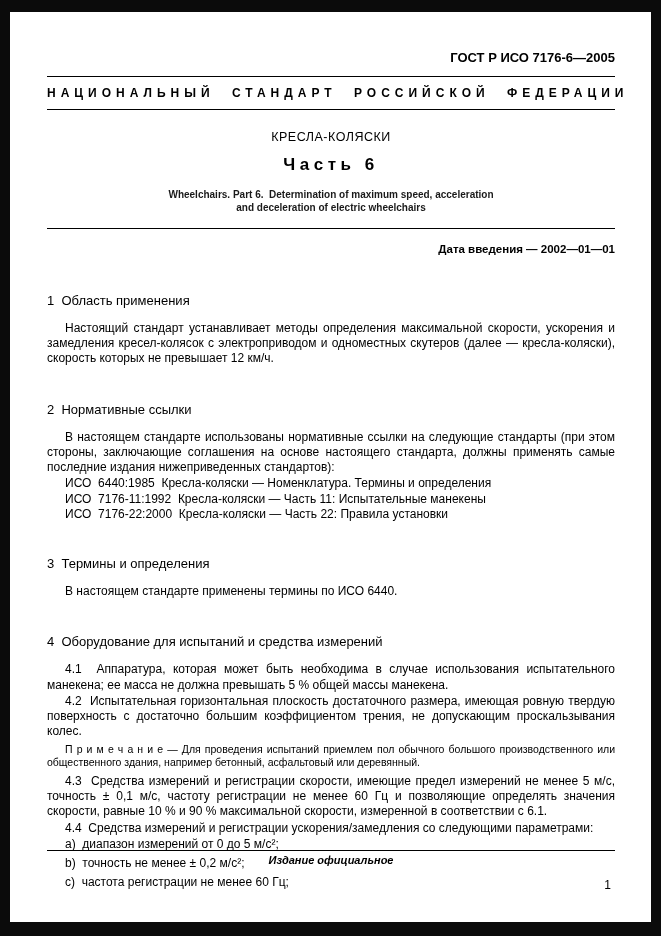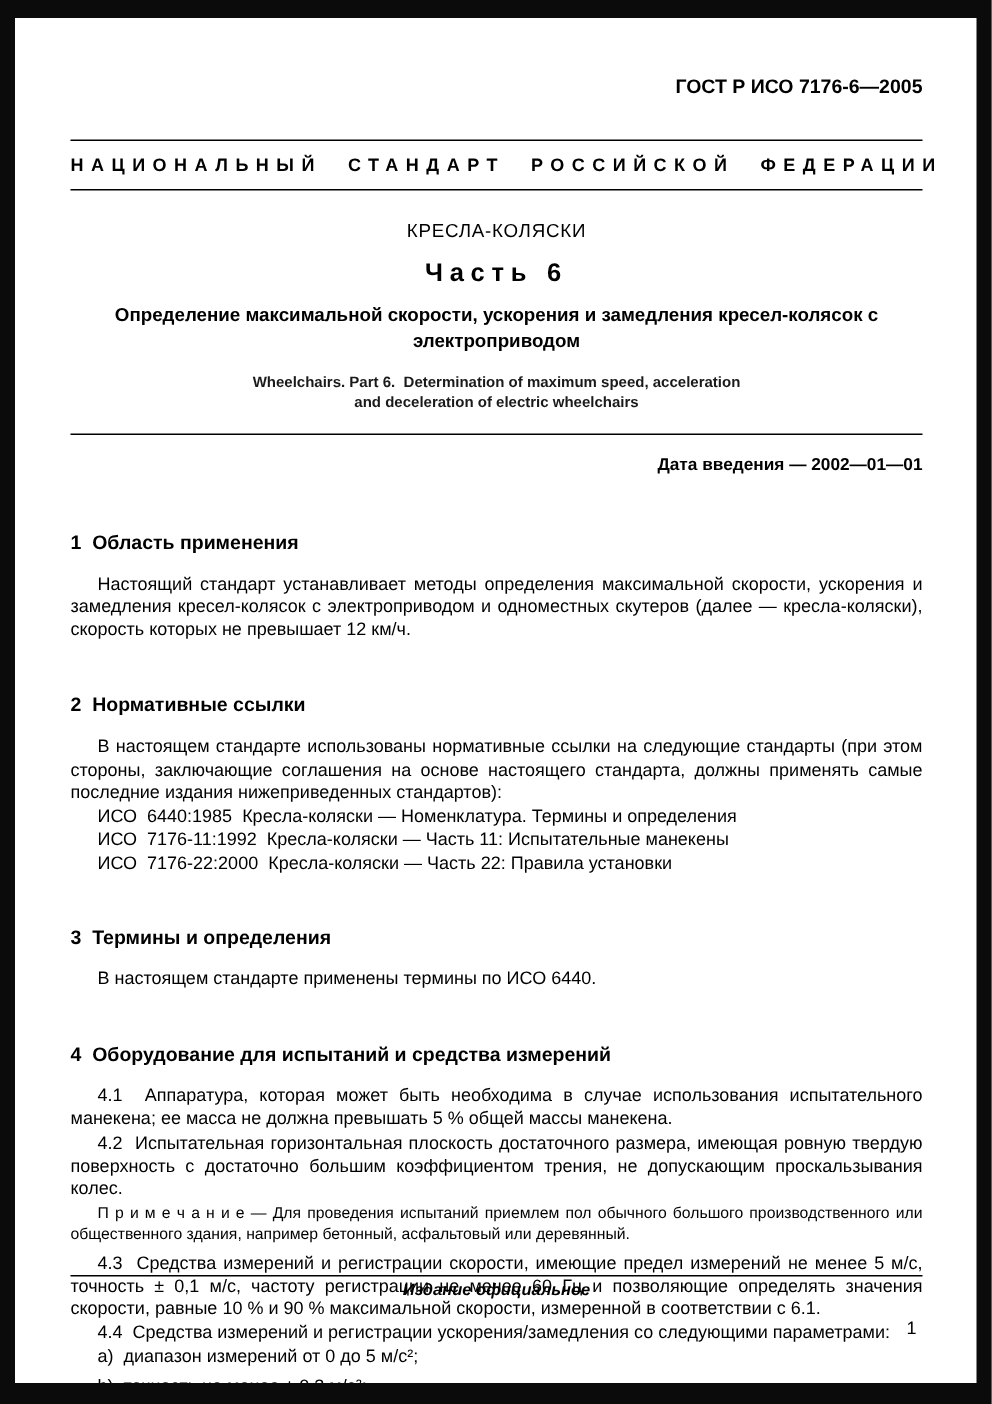--- a/index.html
+++ b/index.html
@@ -22,21 +22,21 @@
     height: 100%;
     box-sizing: border-box;
     padding: 38px 36px 0 37px;
     color: #000;
     overflow: hidden;
   }
   .doc-number {
     text-align: right;
     font-weight: bold;
     font-size: 13px;
-    margin-bottom: 28px;
+    margin-bottom: 11px;
   }
   .rule {
     border: 0;
     border-top: 1.5px solid #000;
     margin: 0;
   }
   .rule.thin { border-top-width: 1px; }
   .federation-line {
     font-weight: bold;
     font-size: 12px;
@@ -79,21 +79,21 @@
   }
   .title-divider { margin-top: 14px; }
   .effective-date {
     text-align: right;
     font-weight: bold;
     font-size: 11.5px;
     margin-top: 14px;
   }
   .section-heading {
     font-size: 13px;
-    font-weight: bold;
+    font-weight: normal;
     margin: 0;
     padding: 34px 0 13px 0;
   }
   .section-heading.first { padding-top: 38px; }
   .body-p {
     font-size: 12px;
     line-height: 1.27;
     text-align: justify;
     text-indent: 18px;
     margin: 0 0 1px 0;
@@ -147,21 +147,20 @@
 <div class="scan-frame">
   <div class="page">
 
     <div class="doc-number">ГОСТ Р ИСО 7176-6—2005</div>
     <hr class="rule">
     <div class="federation-line">НАЦИОНАЛЬНЫЙ СТАНДАРТ РОССИЙСКОЙ ФЕДЕРАЦИИ</div>
     <hr class="rule">
 
     <div class="subject">КРЕСЛА-КОЛЯСКИ</div>
     <div class="part">Часть 6</div>
-    <div class="title-ru">Определение максимальной скорости, ускорения и замедления кресел-колясок с электроприводом</div>
     <div class="title-en">Wheelchairs. Part 6.&nbsp; Determination of maximum speed, acceleration and deceleration of electric wheelchairs</div>
     <hr class="rule thin title-divider">
     <div class="effective-date">Дата введения — 2002—01—01</div>
 
     <h2 class="section-heading first">1&nbsp; Область применения</h2>
     <p class="body-p">Настоящий стандарт устанавливает методы определения максимальной скорости, ускорения и замедления кресел-колясок с электроприводом и одноместных скутеров (далее — кресла-коляски), скорость которых не превышает 12 км/ч.</p>
 
     <h2 class="section-heading">2&nbsp; Нормативные ссылки</h2>
     <p class="body-p">В настоящем стандарте использованы нормативные ссылки на следующие стандарты (при этом стороны, заключающие соглашения на основе настоящего стандарта, должны применять самые последние издания нижеприведенных стандартов):</p>
     <div class="ref-line">ИСО&nbsp; 6440:1985&nbsp; Кресла-коляски — Номенклатура. Термины и определения</div>

